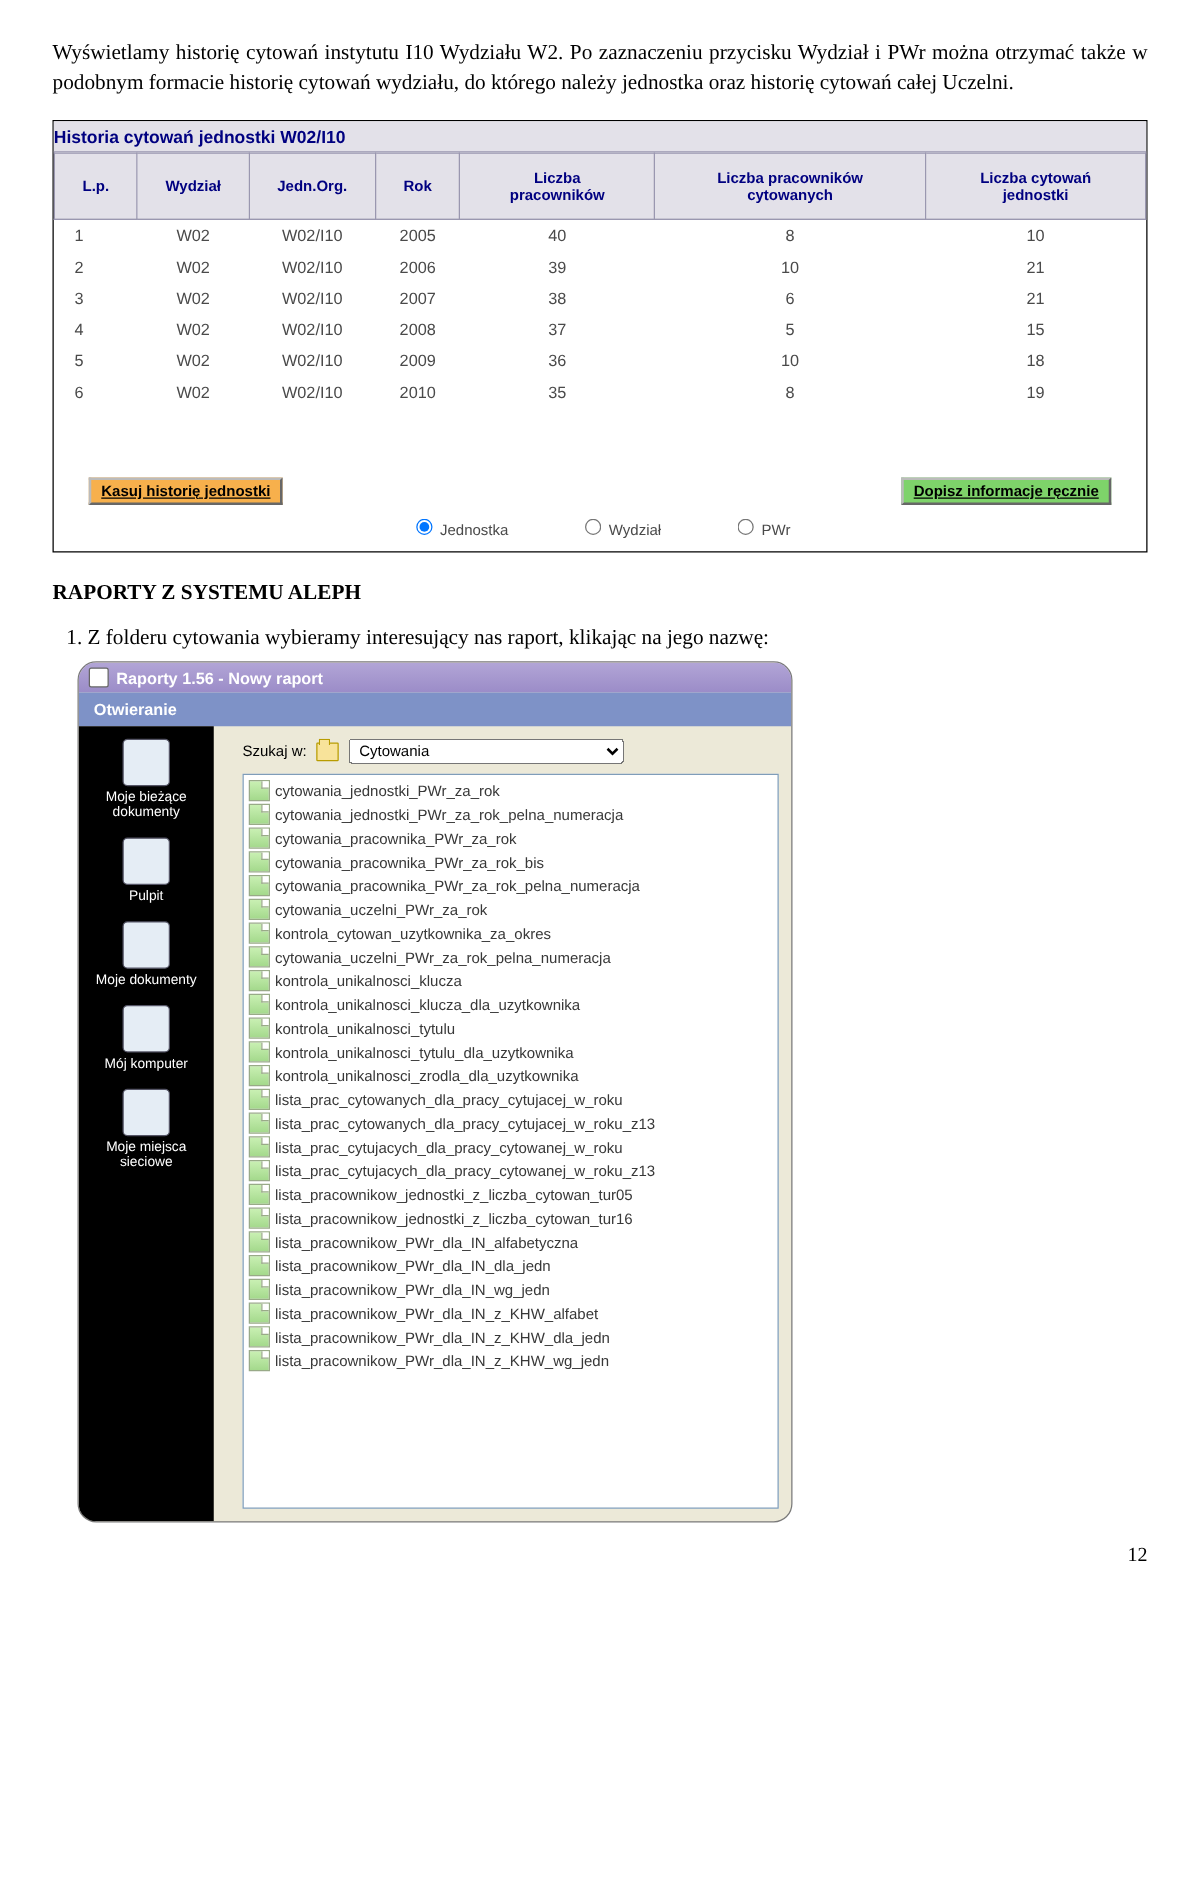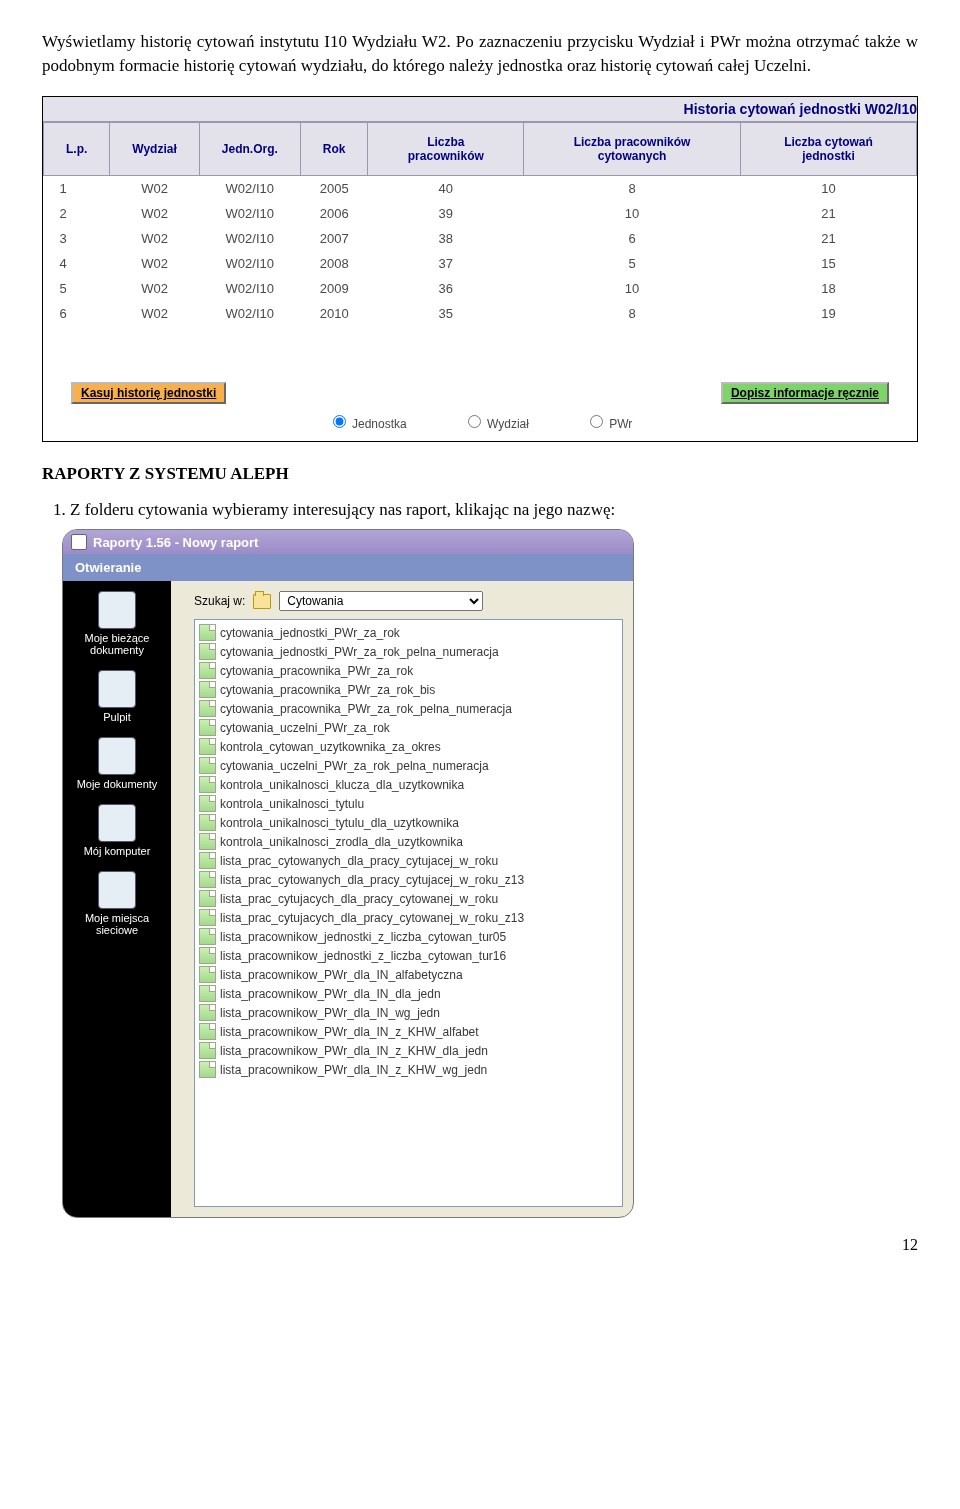--- a/index.html
+++ b/index.html
@@ -16,21 +16,21 @@
   .figure { margin: 8px 0 18px 0; }
   .fig-border { border: 1px solid #000; background: #fff; padding: 0; }
 
   
   .grid-title {
     background: #e3e1e9;
     color: #000080;
     font-family: Tahoma, Verdana, sans-serif;
     font-size: 14px;
     font-weight: bold;
-    text-align: right;
+    text-align: left;
     padding: 4px 0;
     border-bottom: 1px solid #9a97b0;
   }
   table.grid {
     width: 100%;
     border-collapse: collapse;
     font-family: Tahoma, Verdana, sans-serif;
     font-size: 13px;
   }
   table.grid th {
@@ -106,21 +106,21 @@
     padding: 10px 0;
   }
   .place { text-align:center; color:#fff; font-size:11px; margin-bottom:14px; }
   .place .pic {
     width: 36px; height: 36px; margin: 0 auto 3px auto;
     border: 1px solid #556; background:#e5edf5; border-radius:4px;
   }
   .right { flex:1; padding: 10px 10px 10px 12px; margin-left: 11px; }
   .lookin { display:flex; align-items:center; gap:8px; margin-bottom:8px; }
   .lookin select {
-    font-size:12px; padding:1px 3px; width: 204px;
+    font-size:12px; padding:1px 3px; width: 220px;
   }
   .filelist {
     background:#fff; border:1px solid #7f9db9;
     height: 580px; overflow:hidden; padding: 3px 4px;
   }
   .file { display:flex; align-items:center; gap:4px; padding:1px 0; color:#383838; }
   .ficon {
     width:15px;height:15px;display:inline-block;border:1px solid #9a8;position:relative;
     background:linear-gradient(#c9f0b3,#a4d98c);
   }
@@ -290,20 +290,24 @@
             <div class="file">
               <span class="ficon"></span>
               <span>kontrola_cytowan_uzytkownika_za_okres</span>
             </div>
             <div class="file">
               <span class="ficon"></span>
               <span>cytowania_uczelni_PWr_za_rok_pelna_numeracja</span>
             </div>
             <div class="file">
               <span class="ficon"></span>
+              <span>kontrola_unikalnosci_klucza</span>
+            </div>
+            <div class="file">
+              <span class="ficon"></span>
               <span>kontrola_unikalnosci_klucza_dla_uzytkownika</span>
             </div>
             <div class="file">
               <span class="ficon"></span>
               <span>kontrola_unikalnosci_tytulu</span>
             </div>
             <div class="file">
               <span class="ficon"></span>
               <span>kontrola_unikalnosci_tytulu_dla_uzytkownika</span>
             </div>

